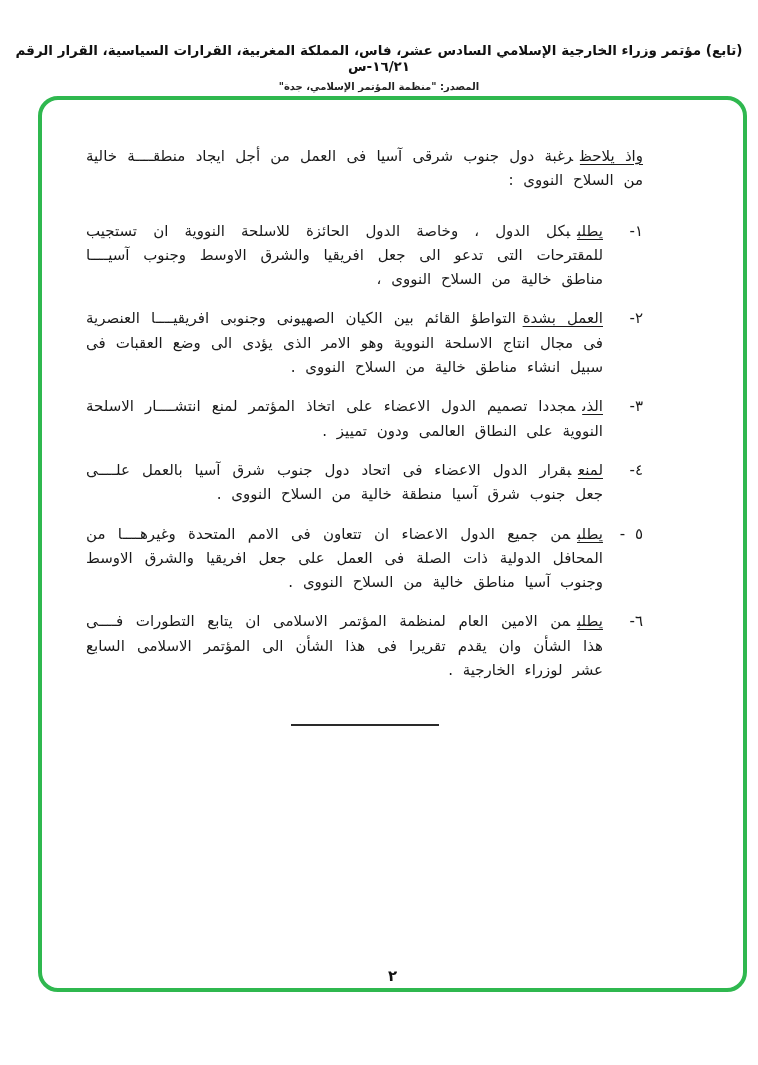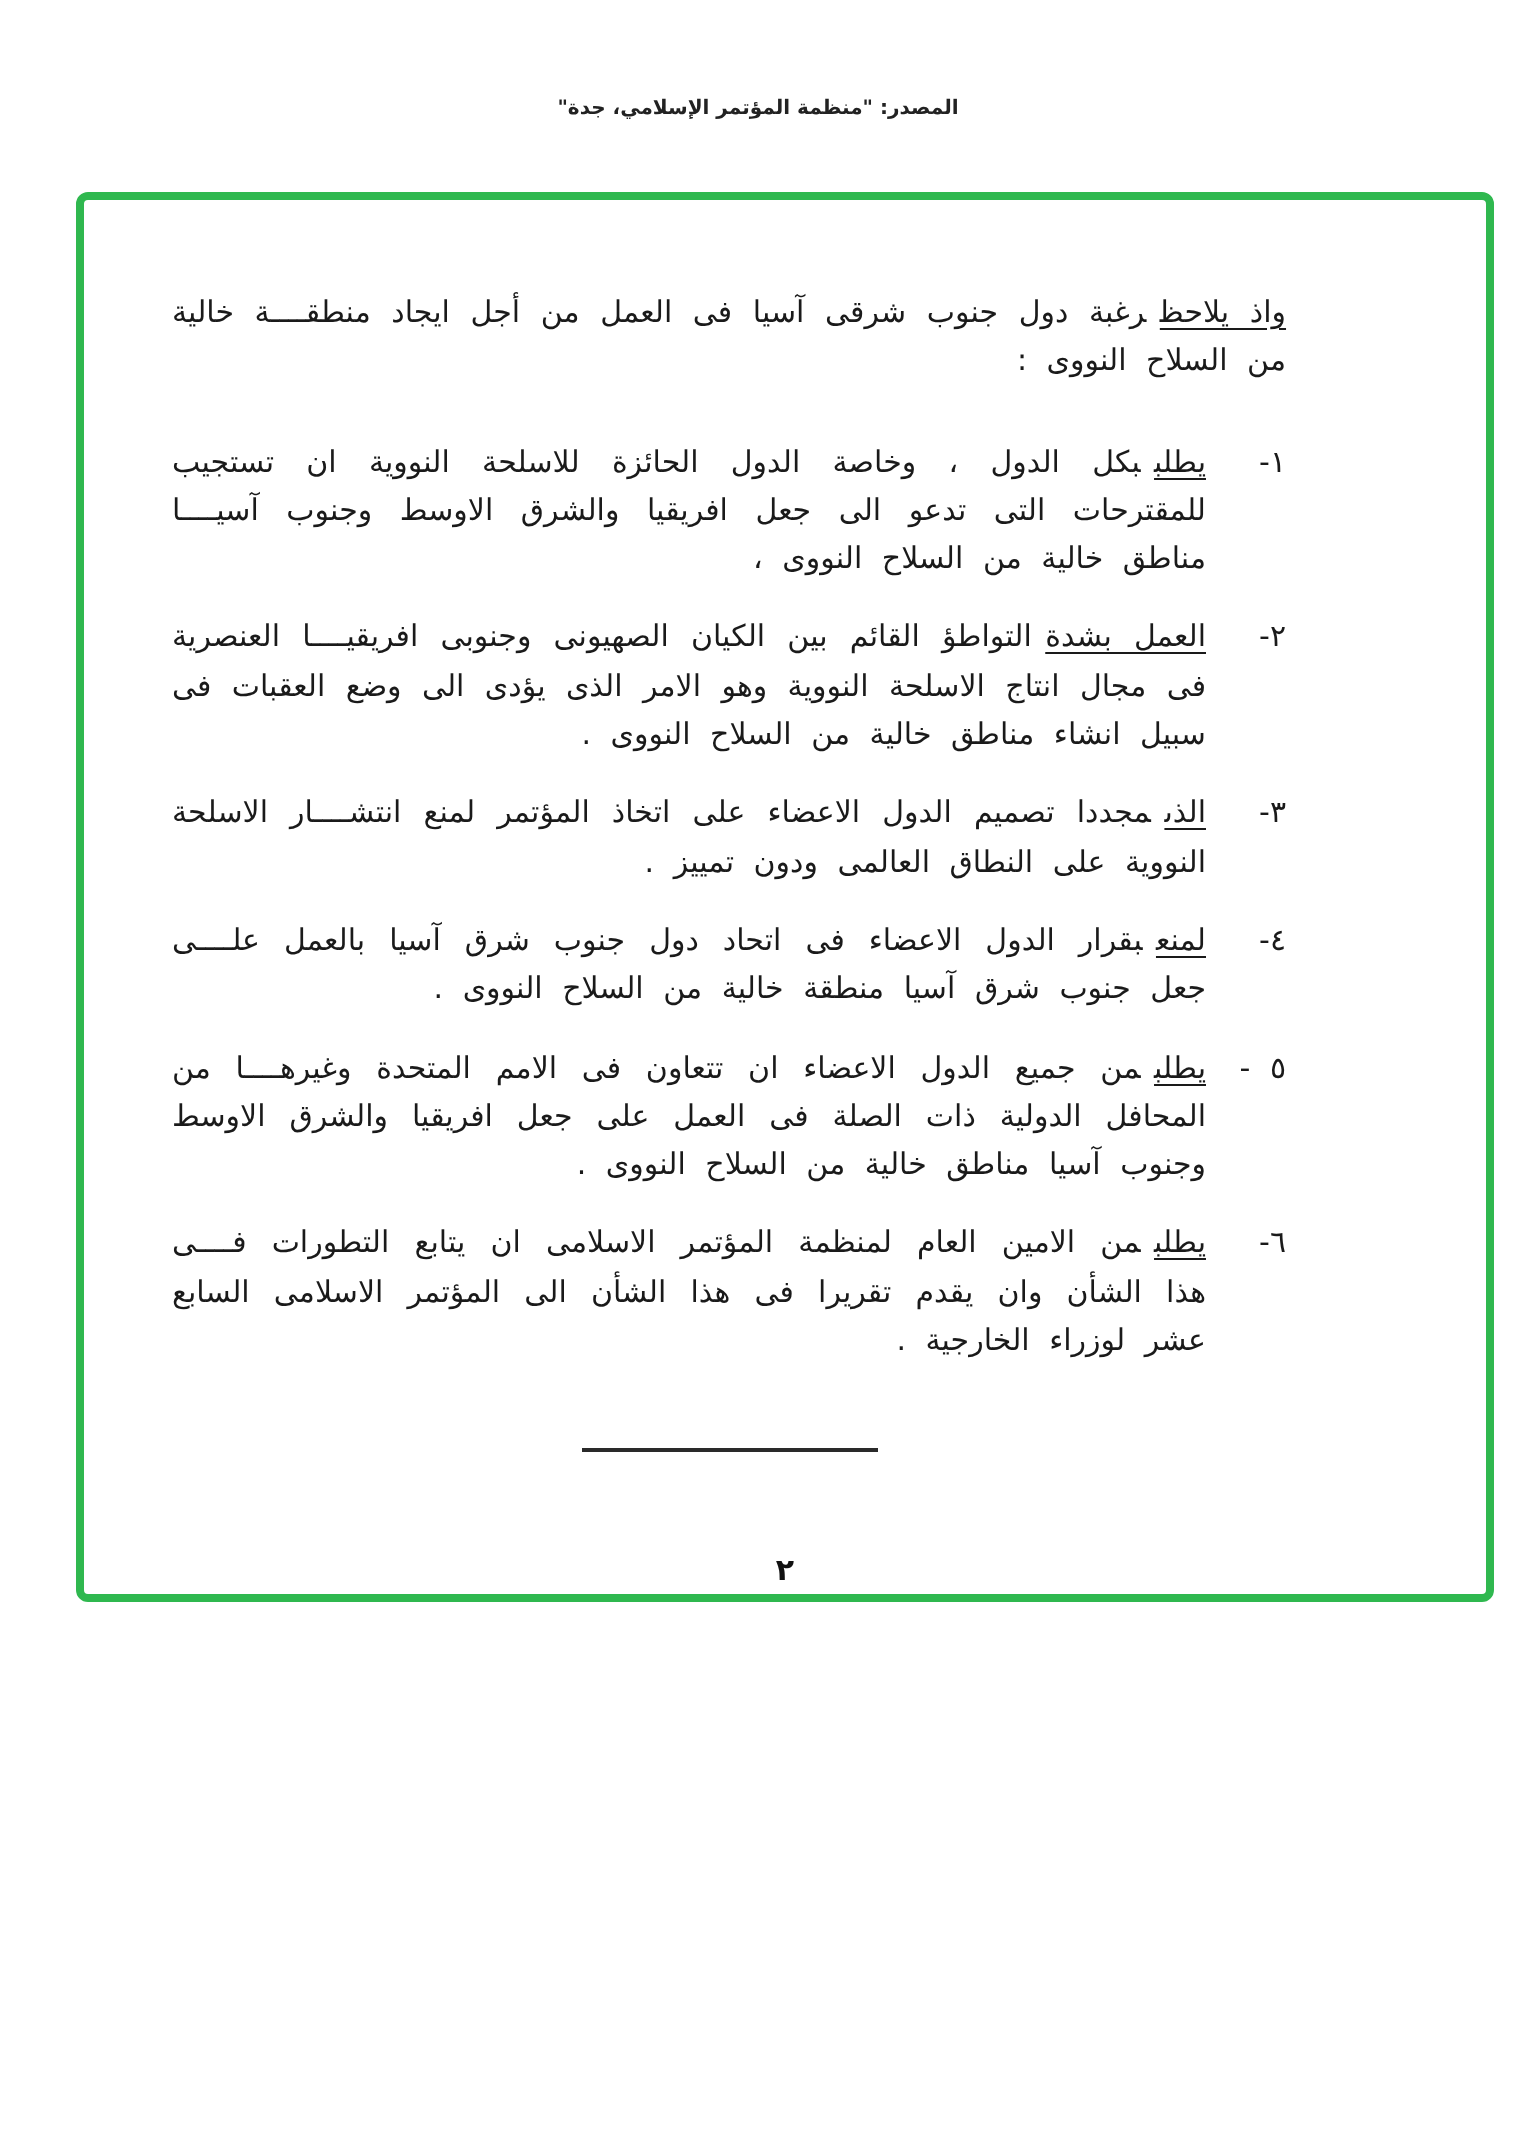--- a/index.html
+++ b/index.html
@@ -28,23 +28,23 @@
   }
   .header-source {
     margin-top: 7px;
     font-size: 10px;
     font-weight: 700;
     color: #222;
   }
   .green-box {
     position: absolute;
     left: 38px; top: 96px;
-    width: 709px; height: 705px;
+    width: 709px; height: 896px;
     border: 4px solid var(--green, #2fb84f);
-    border-radius: 6px;
+    border-radius: 20px;
     background: #ffffff;
   }
   .content {
     padding: 44px 100px 0 44px; 
     font-size: 15px;
     line-height: 1.62;
     text-align: justify;
     word-spacing: 5px;
   }
   .preamble {
@@ -81,20 +81,21 @@
     font-weight: 700;
     color: #111;
   }
 </style>
 </head>
 <body>
 
 <div class="page">
 
   <div class="header">
+    <div class="header-title">(تابع) مؤتمر وزراء الخارجية الإسلامي السادس عشر، فاس، المملكة المغربية، القرارات السياسية، القرار الرقم ١٦/٢١-س</div>
     <div class="header-source">المصدر: "منظمة المؤتمر الإسلامي، جدة"</div>
   </div>
 
   <div class="green-box">
     <div class="content">
 
       <p class="preamble"><span class="lead">واذ يلاحظ</span><span>رغبة دول جنوب شرقى آسيا فى العمل من أجل ايجاد منطقــــة خالية من السلاح النووى :</span></p>
 
       <div class="item">
         <span class="item-num">١-</span>

